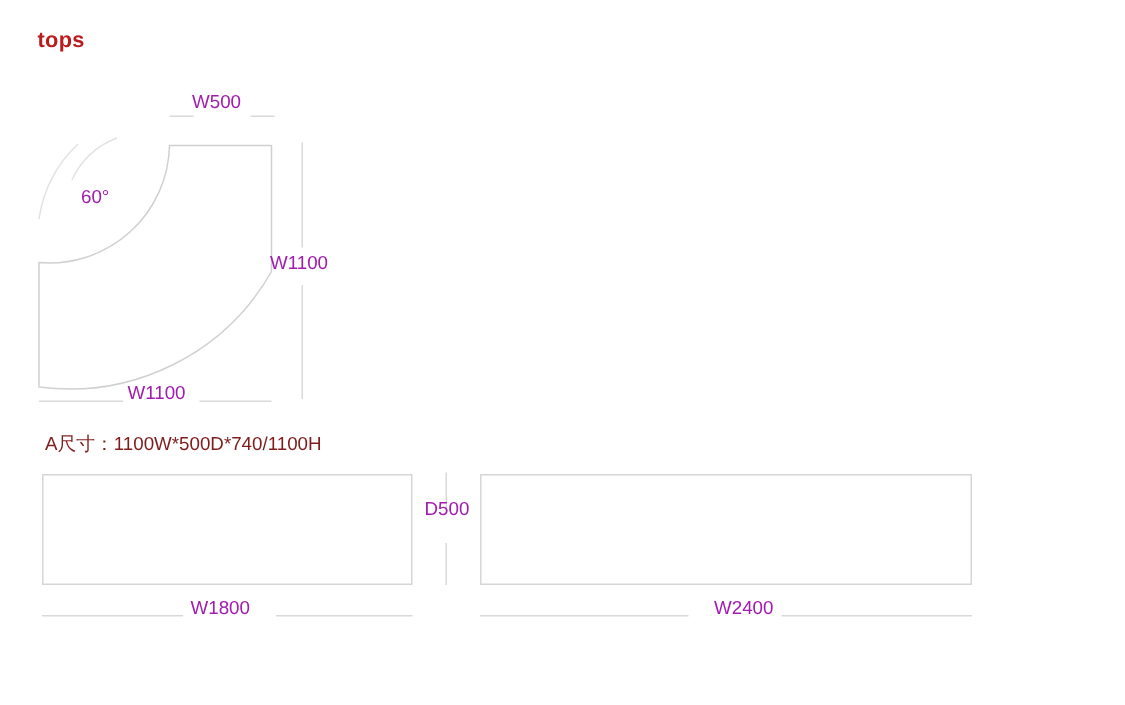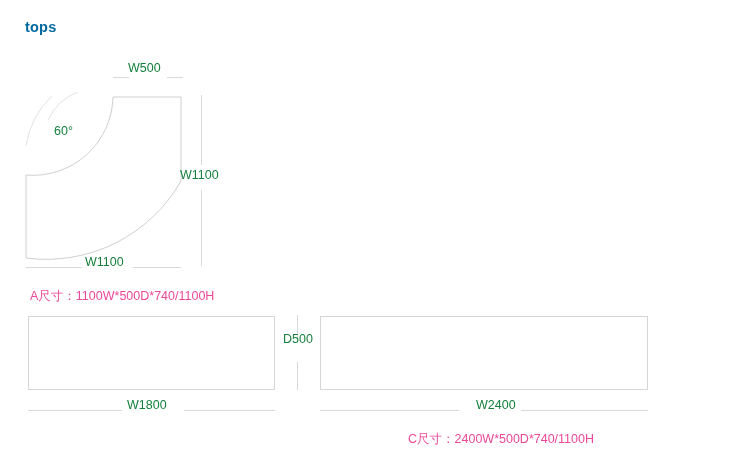--- a/index.html
+++ b/index.html
@@ -23,36 +23,36 @@
   }
 
   
   .page-title {
     position: absolute;
     left: 25px;
     top: 18px;
     font-size: 14.5px;
     font-weight: bold;
     letter-spacing: 0.2px;
-    color: #0369a1;
+    color: #b91c1c;
     line-height: 18px;
   }
 
   
   .dim-text {
     position: absolute;
     font-size: 12.5px;
-    color: #15803d;
+    color: #a21caf;
     white-space: nowrap;
     line-height: 14px;
   }
   .spec-text {
     position: absolute;
     font-size: 12.5px;
-    color: #ec4899;
+    color: #7f1d1d;
     white-space: nowrap;
     line-height: 15px;
   }
 
   
   .dim-line-h {
     position: absolute;
     height: 1px;
     background: #d9d9d9;
   }
@@ -126,15 +126,14 @@
   <div class="dim-line-h" style="left:184px; top:410px; width:91px;"></div>
   <div class="dim-text" style="left:127px; top:398px;">W1800</div>
 
 
   <div class="top-rect" style="left:320px; top:316px; width:328px; height:74px;"></div>
 
   <div class="dim-line-h" style="left:320px; top:410px; width:139px;"></div>
   <div class="dim-line-h" style="left:521px; top:410px; width:127px;"></div>
   <div class="dim-text" style="left:476px; top:398px;">W2400</div>
 
-  <div class="spec-text" style="left:408px; top:432px;">C尺寸：2400W*500D*740/1100H</div>
 
 </div>
 
 </body></html>

